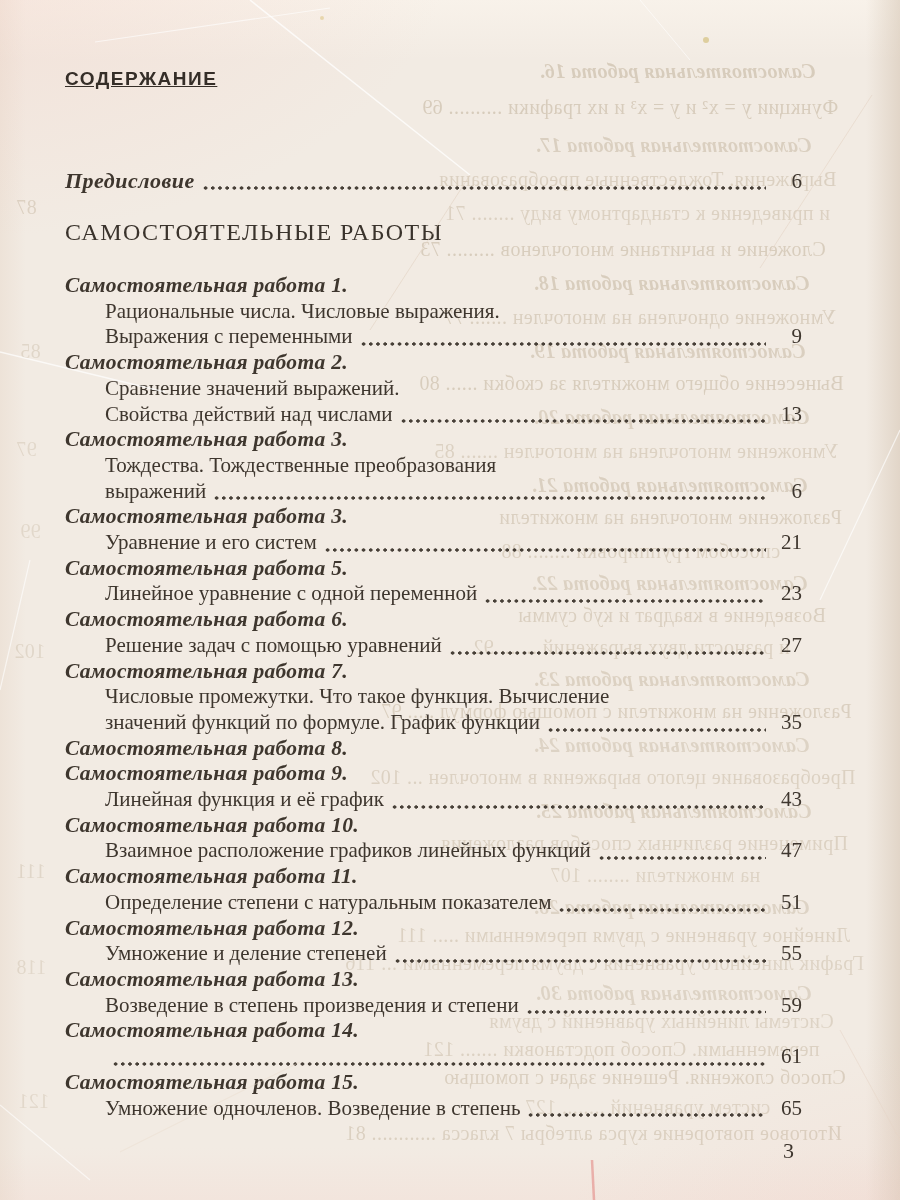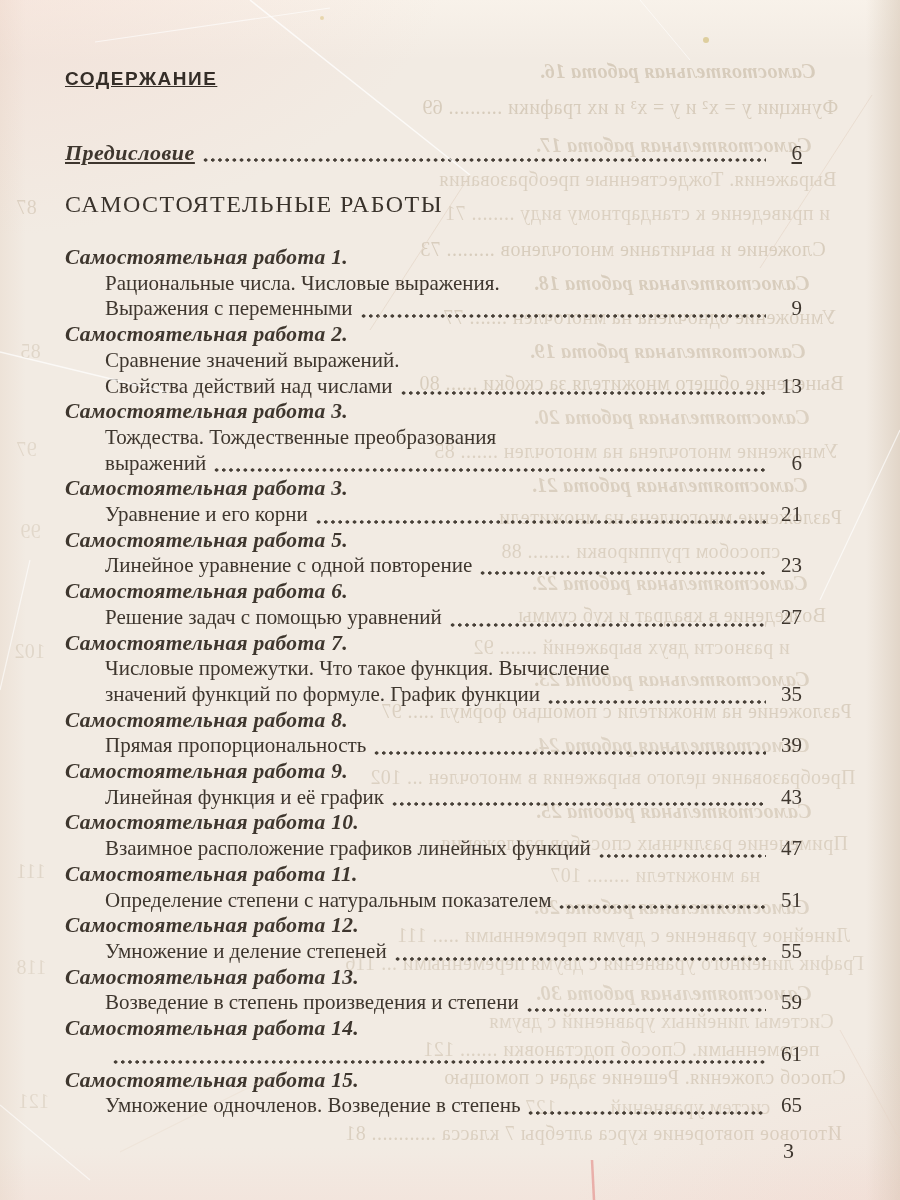--- a/index.html
+++ b/index.html
@@ -31,21 +31,21 @@
   
   .content{position:absolute;left:65px;top:0;width:737px;z-index:2;}
 
   .doc-title{
     margin:62px 0 0 0;text-align:left;
     font-family:"Liberation Sans",sans-serif;font-weight:bold;
     font-size:19px;line-height:34px;letter-spacing:1.5px;color:#352e28;text-decoration:underline;
   }
 
   .toc-row{display:flex;align-items:baseline;}
-  .preface{margin-top:44px;font-size:22px;line-height:26px;text-decoration:underline;}
+  .preface{margin-top:72px;font-size:22px;line-height:26px;}
   .preface-label{font-weight:bold;font-style:italic;letter-spacing:.5px;}
 
   .section-heading{
     margin:24px 0 0 0;text-align:left;font-weight:normal;
     font-size:24px;line-height:28px;letter-spacing:1.5px;color:#3a332c;
   }
 
   .entries{margin-top:27px;}
   .entry-heading{
     font-weight:bold;font-style:italic;
@@ -156,29 +156,29 @@
           <div class="entry-line"><span class="txt">Тождества. Тождественные преобразования</span></div>
           <div class="entry-line with-page">
             <span class="txt">выражений</span>
             <span class="leader"></span>
             <span class="pagenum">6</span>
           </div>
         </div>
         <div>
           <div class="entry-heading">Самостоятельная работа 3.</div>
           <div class="entry-line with-page">
-            <span class="txt">Уравнение и его корни</span>
+            <span class="txt">Уравнение и его систем</span>
             <span class="leader"></span>
             <span class="pagenum">21</span>
           </div>
         </div>
         <div>
           <div class="entry-heading">Самостоятельная работа 5.</div>
           <div class="entry-line with-page">
-            <span class="txt">Линейное уравнение с одной повторение</span>
+            <span class="txt">Линейное уравнение с одной переменной</span>
             <span class="leader"></span>
             <span class="pagenum">23</span>
           </div>
         </div>
         <div>
           <div class="entry-heading">Самостоятельная работа 6.</div>
           <div class="entry-line with-page">
             <span class="txt">Решение задач с помощью уравнений</span>
             <span class="leader"></span>
             <span class="pagenum">27</span>
@@ -188,25 +188,20 @@
           <div class="entry-heading">Самостоятельная работа 7.</div>
           <div class="entry-line"><span class="txt">Числовые промежутки. Что такое функция. Вычисление</span></div>
           <div class="entry-line with-page">
             <span class="txt">значений функций по формуле. График функции</span>
             <span class="leader"></span>
             <span class="pagenum">35</span>
           </div>
         </div>
         <div>
           <div class="entry-heading">Самостоятельная работа 8.</div>
-          <div class="entry-line with-page">
-            <span class="txt">Прямая пропорциональность</span>
-            <span class="leader"></span>
-            <span class="pagenum">39</span>
-          </div>
         </div>
         <div>
           <div class="entry-heading">Самостоятельная работа 9.</div>
           <div class="entry-line with-page">
             <span class="txt">Линейная функция и её график</span>
             <span class="leader"></span>
             <span class="pagenum">43</span>
           </div>
         </div>
         <div>

